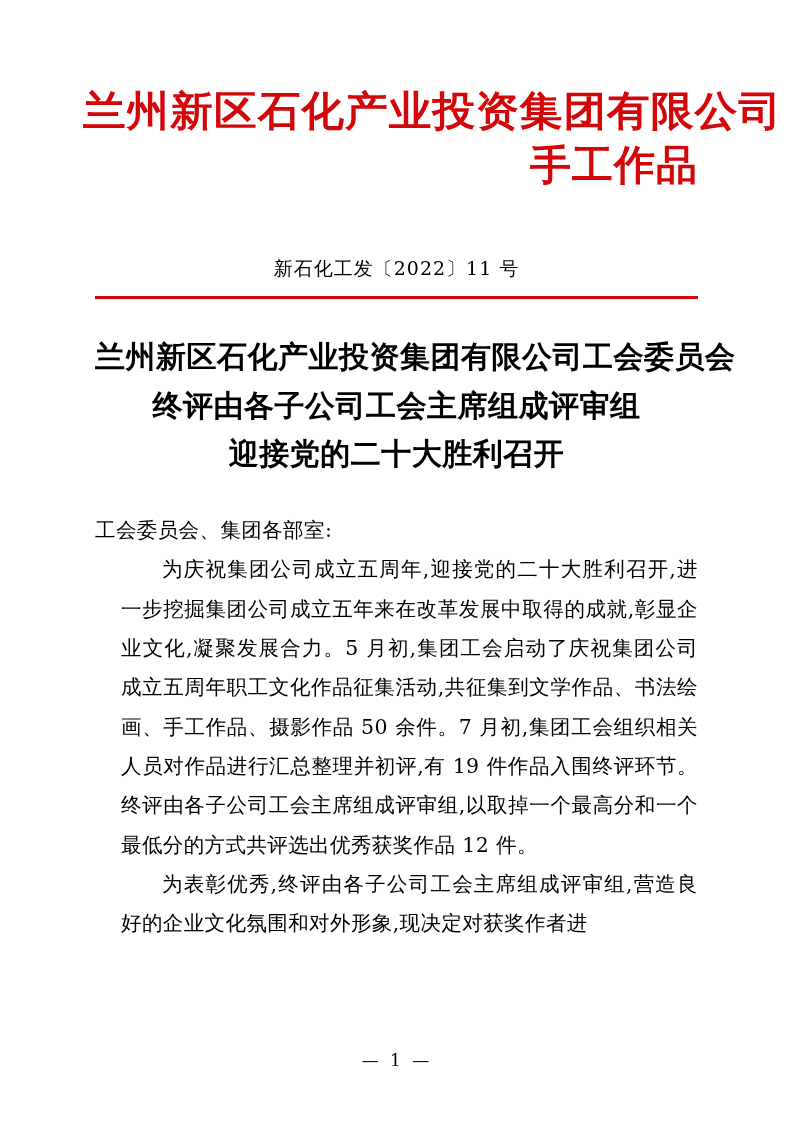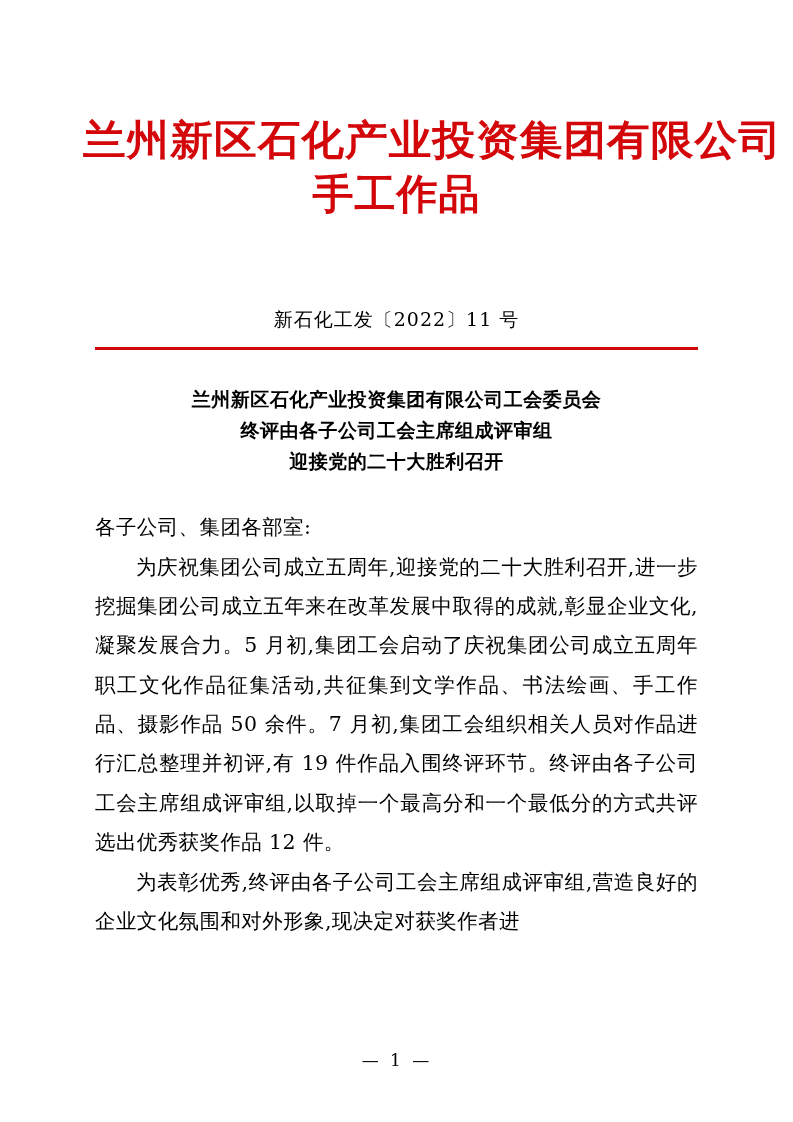--- a/index.html
+++ b/index.html
@@ -16,59 +16,59 @@
   }
   .page {
     position: relative;
     width: 793px;
     height: 1122px;
     box-sizing: border-box;
     padding: 0 95px;
   }
   
   .doc-header {
-    padding-top: 115px;
-    text-align: center;
+    padding-top: 86px;
+    text-align: right;
   }
   .doc-header .line {
     color: #d3070a;
     font-family: "DejaVu Serif", "Liberation Serif", serif;
     font-weight: bold;
     letter-spacing: 1px;
     line-height: 1.22;
     white-space: nowrap;
   }
   .doc-header .line1 {
     font-size: 41px;
     transform: scaleX(1.04);
   }
   .doc-header .line2 {
     font-size: 41px;
     margin-top: 4px;
   }
   
   .doc-number {
-    margin-top: 88px;
+    margin-top: 66px;
     text-align: center;
     font-size: 19px;
     letter-spacing: 1px;
     color: #000;
   }
   
   .red-rule {
     margin-top: 14px;
     height: 3px;
     background: #d3070a;
     width: 100%;
   }
   
   .doc-title {
     margin-top: 34px;
     text-align: center;
-    font-size: 19px;
+    font-size: 30px;
     font-weight: bold;
     line-height: 1.62;
     letter-spacing: 0.5px;
   }
   .doc-title div {
     white-space: nowrap;
   }
   
   .doc-body {
     margin-top: 32px;
@@ -76,20 +76,21 @@
     line-height: 1.92;
     letter-spacing: 0.4px;
     text-align: justify;
     text-justify: inter-ideograph;
   }
   .doc-body p {
     margin: 0;
   }
   .doc-body p.indent {
     text-indent: 2em;
+    margin-left: 26px;
   }
   
   .page-footer {
     position: absolute;
     left: 0;
     right: 0;
     bottom: 52px;
     text-align: center;
     font-size: 17px;
     letter-spacing: 2px;
@@ -112,21 +113,21 @@
 
   <div class="red-rule"></div>
 
   <div class="doc-title">
     <div>兰州新区石化产业投资集团有限公司工会委员会</div>
     <div>终评由各子公司工会主席组成评审组</div>
     <div>迎接党的二十大胜利召开</div>
   </div>
 
   <div class="doc-body">
-    <p>各子公司、集团各部室:</p>
+    <p>工会委员会、集团各部室:</p>
     <p class="indent">为庆祝集团公司成立五周年,迎接党的二十大胜利召开,进一步挖掘集团公司成立五年来在改革发展中取得的成就,彰显企业文化,凝聚发展合力。5 月初,集团工会启动了庆祝集团公司成立五周年职工文化作品征集活动,共征集到文学作品、书法绘画、手工作品、摄影作品 50 余件。7 月初,集团工会组织相关人员对作品进行汇总整理并初评,有 19 件作品入围终评环节。终评由各子公司工会主席组成评审组,以取掉一个最高分和一个最低分的方式共评选出优秀获奖作品 12 件。</p>
     <p class="indent">为表彰优秀,终评由各子公司工会主席组成评审组,营造良好的企业文化氛围和对外形象,现决定对获奖作者进</p>
   </div>
 
   <div class="page-footer">
     <span>—</span>
     <span class="num">1</span>
     <span>—</span>
   </div>
 

